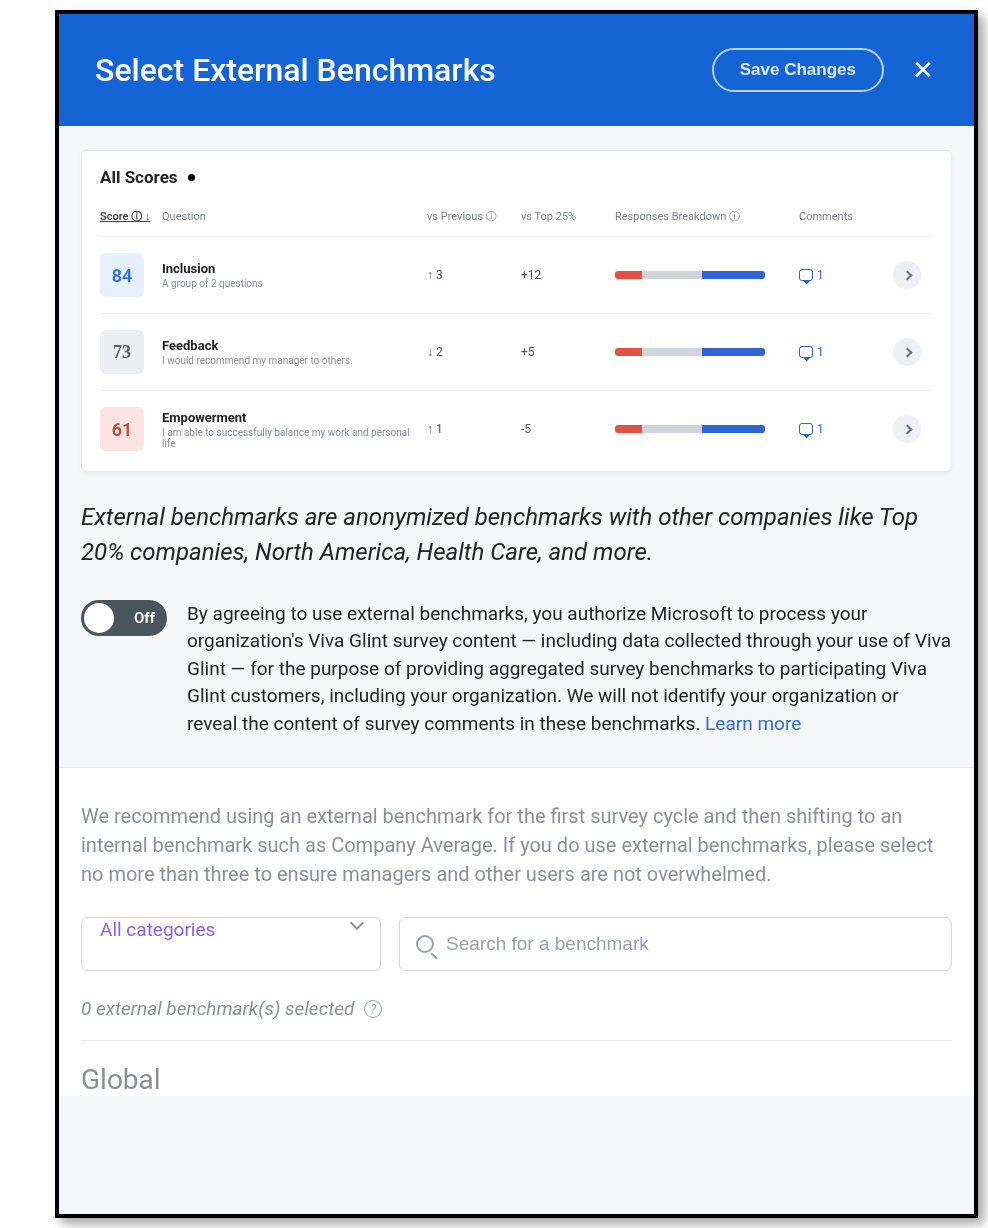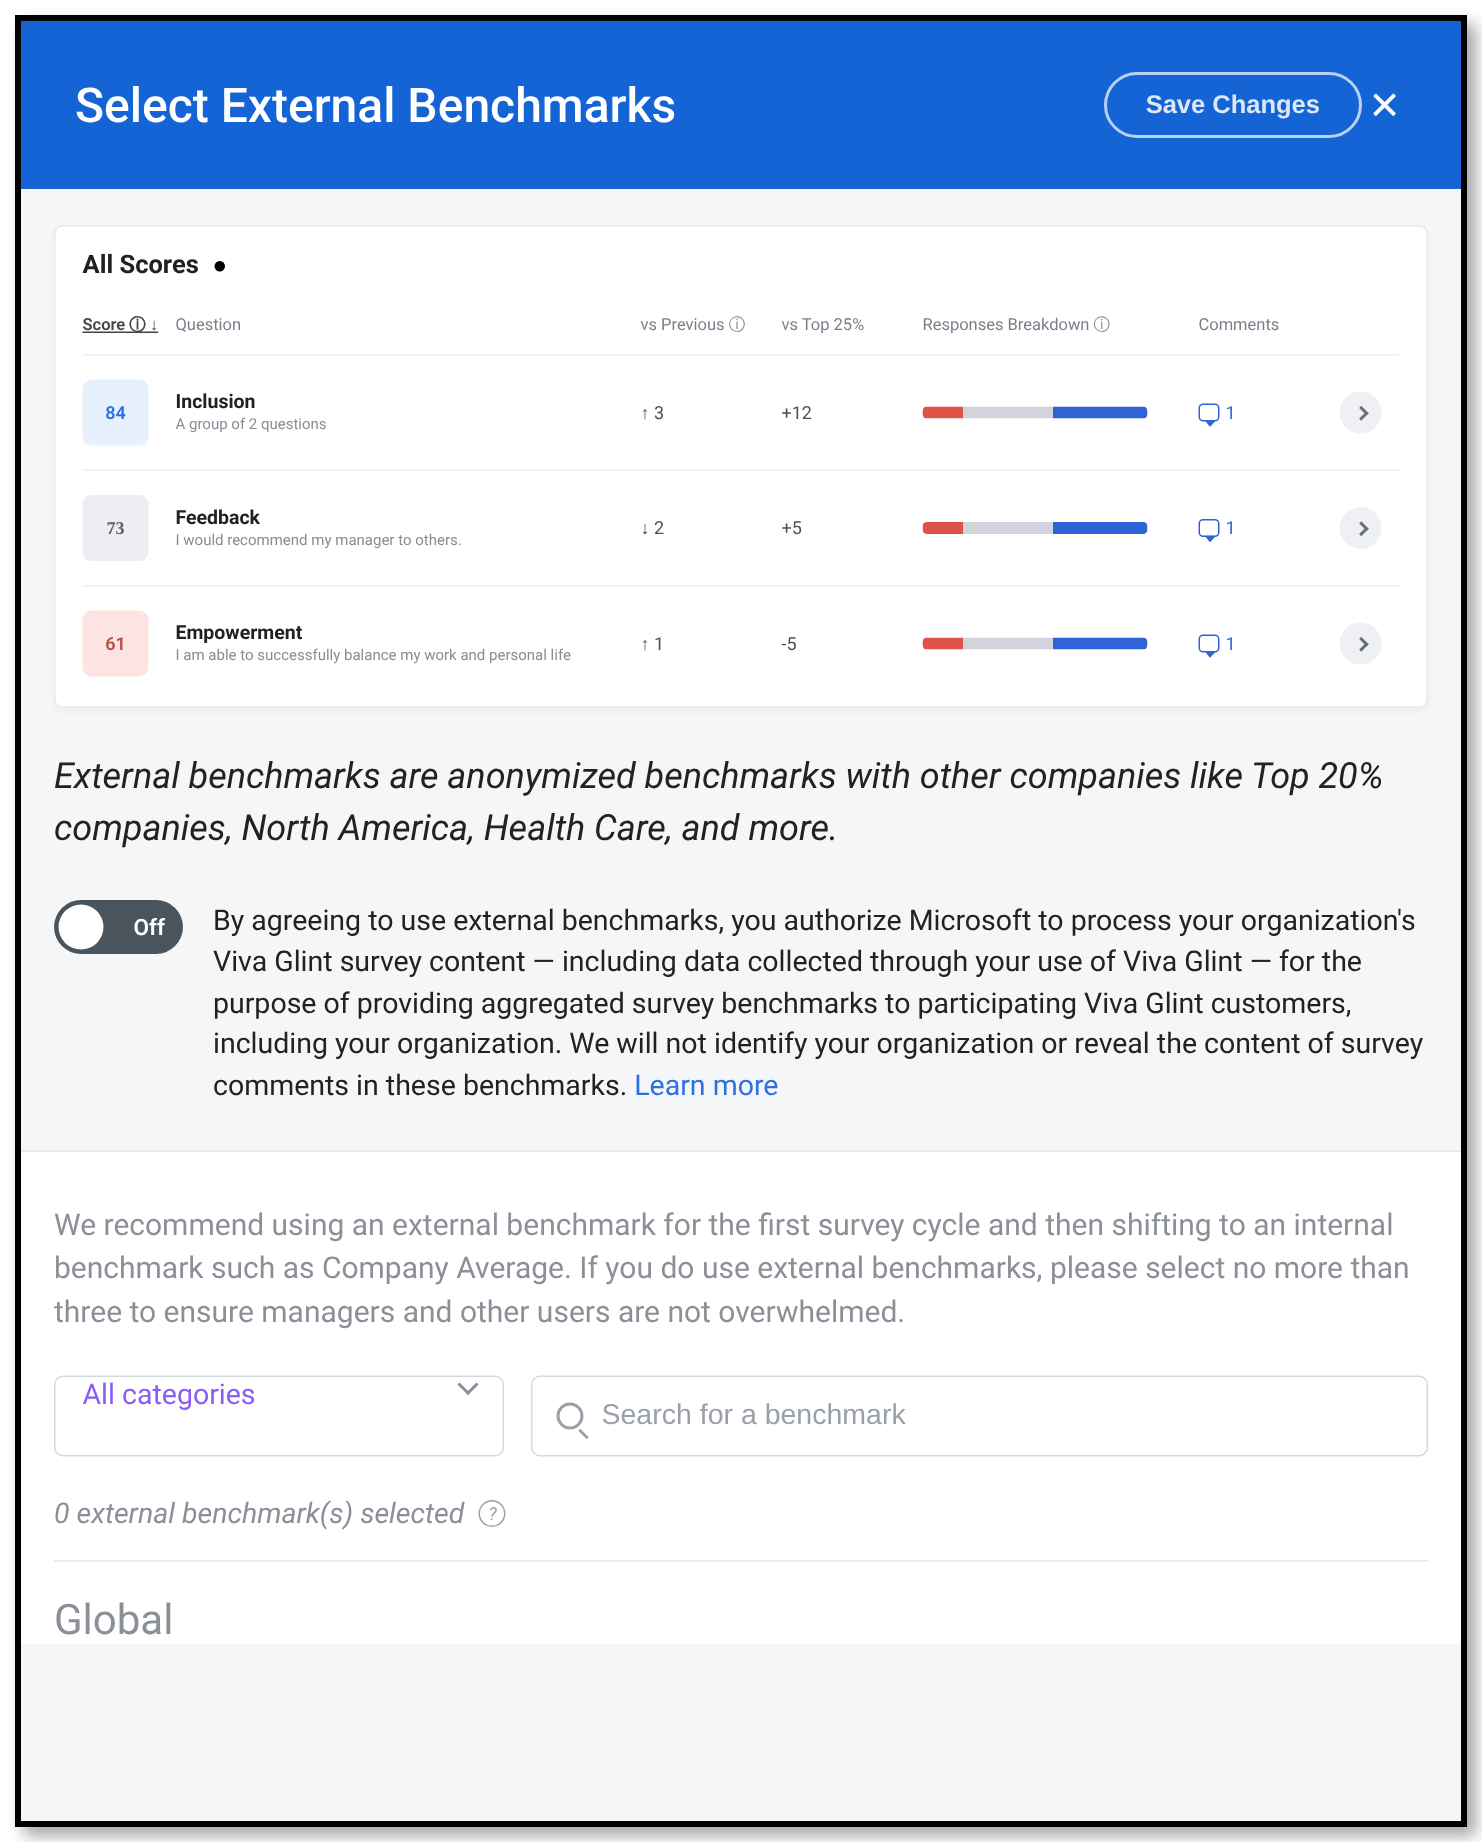--- a/index.html
+++ b/index.html
@@ -12,36 +12,38 @@
     position: relative;
   }
   .frame {
     position: absolute;
     inset: 10px;
     border: 4px solid #000;
     box-shadow: 6px 6px 10px rgba(0,0,0,0.35);
     background: #f5f6f8;
     display: flex;
     flex-direction: column;
+    margin-left: 45px;
   }
   .header {
     background: #1464d6;
     color: #fff;
     padding: 34px 36px;
     display: flex;
     align-items: center;
     justify-content: space-between;
   }
   .header-title {
     font-size: 32px;
     font-weight: 500;
   }
   .header-right {
     display: flex;
     align-items: center;
+    gap: 24px;
   }
   .save-btn {
     border: 2px solid rgba(255,255,255,0.7);
     color: rgba(255,255,255,0.85);
     background: transparent;
     padding: 10px 26px;
     border-radius: 28px;
     font-size: 17px;
     font-weight: 600;
     cursor: pointer;
@@ -101,21 +103,21 @@
     align-items: center;
     padding: 16px 0;
     border-bottom: 1px solid #eceef2;
     gap: 4px;
   }
   .table-row:last-child { border-bottom: none; padding-bottom: 20px;}
   .score-box {
     width: 44px; height: 44px;
     border-radius: 6px;
     display:flex;align-items:center;justify-content:center;
-    font-size: 12px; font-weight: 600;
+    font-size: 18px; font-weight: 600;
   }
   .score-blue { background:#e7f0fd; color:#2f6fe0; }
   .score-grey { background:#edeef1; color:#5a5f6a;font-family:Liberation Serif, serif; }
   .score-red  { background:#fbe4e2; color:#c14a3f; }
   .q-cell .q-title { font-size: 13px; font-weight: 700; color:#212121; }
   .q-cell .q-sub { font-size: 10px; color:#888c96; margin-top:2px; }
   .delta { font-size: 12px; color:#4b5059; }
   .bar-wrap {
     display:flex; align-items:center; height:8px; border-radius:3px; overflow:hidden; width: 150px;
   }

